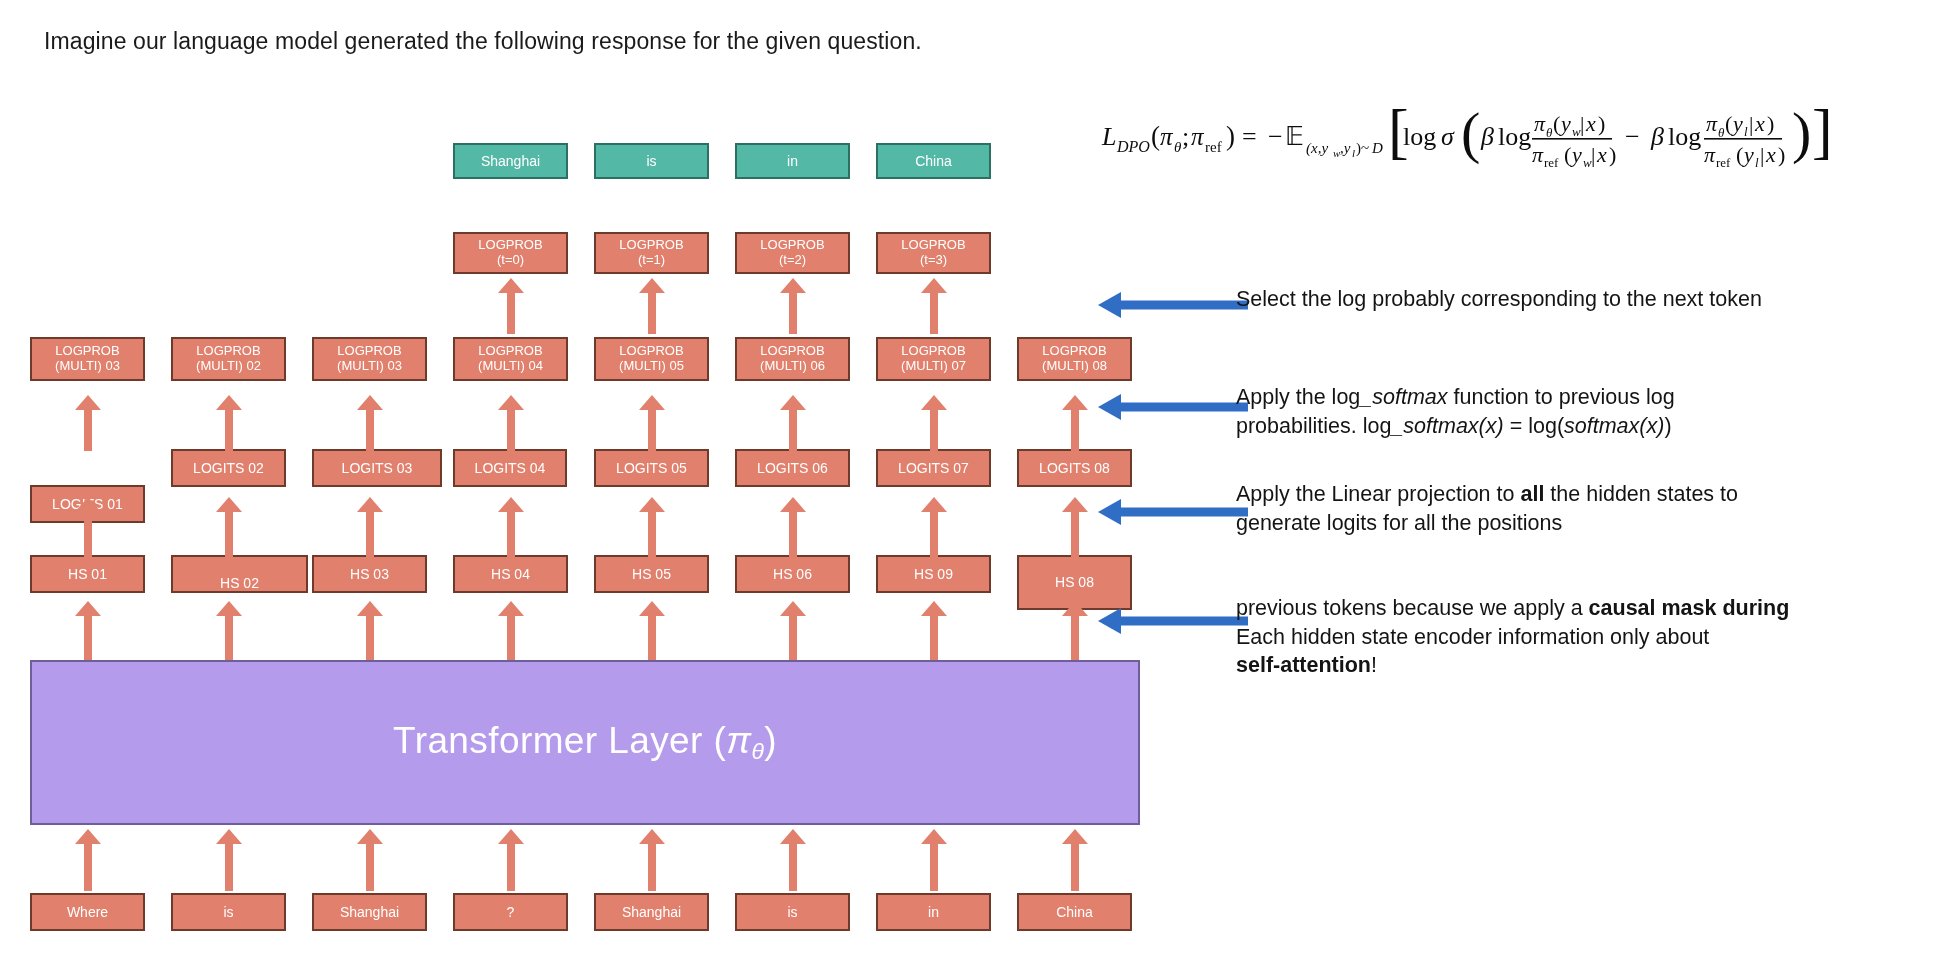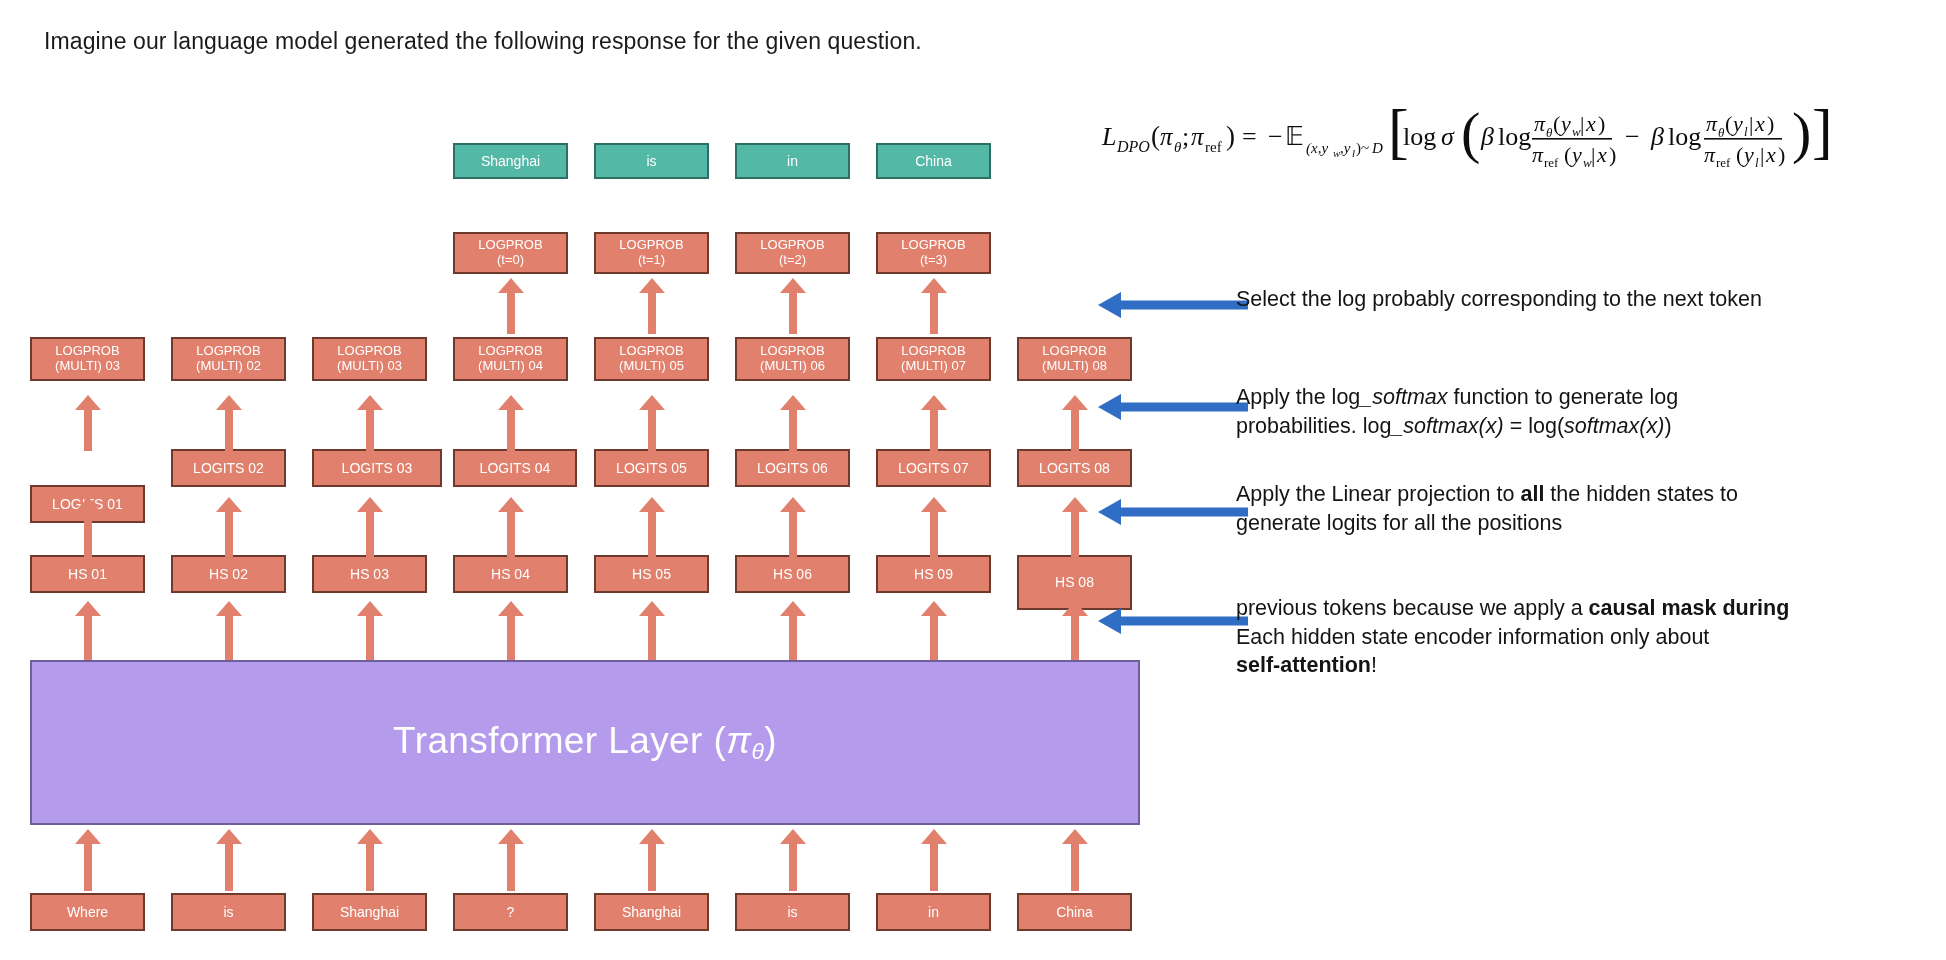--- a/index.html
+++ b/index.html
@@ -269,21 +269,21 @@
       <div class="node salmon n-logits" style="left: 171px; top: 449px; width: 115px; height: 38px;">
         <div>
           <span>LOGITS 02</span>
         </div>
       </div>
       <div class="node salmon n-logits" style="left: 312px; top: 449px; width: 130px; height: 38px;">
         <div>
           <span>LOGITS 03</span>
         </div>
       </div>
-      <div class="node salmon n-logits" style="left: 453px; top: 449px; width: 124px; height: 38px; align-items: center;">
+      <div class="node salmon n-logits" style="left: 453px; top: 449px; width: 114px; height: 38px; align-items: center;">
         <div>
           <span>LOGITS 04</span>
         </div>
       </div>
       <div class="node salmon n-logits" style="left: 594px; top: 449px; width: 115px; height: 38px;">
         <div>
           <span>LOGITS 05</span>
         </div>
       </div>
       <div class="node salmon n-logits" style="left: 735px; top: 449px; width: 115px; height: 38px;">
@@ -299,21 +299,21 @@
       <div class="node salmon n-logits" style="left: 1017px; top: 449px; width: 115px; height: 38px;">
         <div>
           <span>LOGITS 08</span>
         </div>
       </div>
       <div class="node salmon n-hs" style="left: 30px; top: 555px; width: 115px; height: 38px;">
         <div>
           <span>HS 01</span>
         </div>
       </div>
-      <div class="node salmon n-hs" style="left: 171px; top: 555px; width: 115px; height: 38px;">
+      <div class="node salmon n-hs" style="left: 171px; top: 555px; width: 137px; height: 38px; align-items: flex-end;">
         <div>
           <span>HS 02</span>
         </div>
       </div>
       <div class="node salmon n-hs" style="left: 312px; top: 555px; width: 115px; height: 38px;">
         <div>
           <span>HS 03</span>
         </div>
       </div>
       <div class="node salmon n-hs" style="left: 453px; top: 555px; width: 115px; height: 38px;">
@@ -542,21 +542,21 @@
   </div>
   <div class="annot" style="left:1236px;top:285px;width:690px;">
     <span>Select the log probably corresponding to the next token</span>
   </div>
 
   <div class="barrow" style="left:1098px;top:398px;width:150px;">
     <div class="bstem" style="width:128px;"></div>
     <div class="bhead"></div>
   </div>
   <div class="annot" style="left:1236px;top:383px;width:700px;">
-    <div><span>Apply the log</span><i>_softmax</i><span> function to generate log</span></div>
+    <div><span>Apply the log</span><i>_softmax</i><span> function to previous log</span></div>
     <div><span>probabilities. log</span><i>_softmax(x)</i><span>  =  log(</span><i>softmax(x)</i><span>)</span></div>
   </div>
 
   <div class="barrow" style="left:1098px;top:503px;width:150px;">
     <div class="bstem" style="width:128px;"></div>
     <div class="bhead"></div>
   </div>
   <div class="annot" style="left:1236px;top:480px;width:700px;">
     <div><span>Apply the Linear projection to </span><b>all</b><span> the hidden states to</span></div>
     <div>generate logits for all the positions</div>

